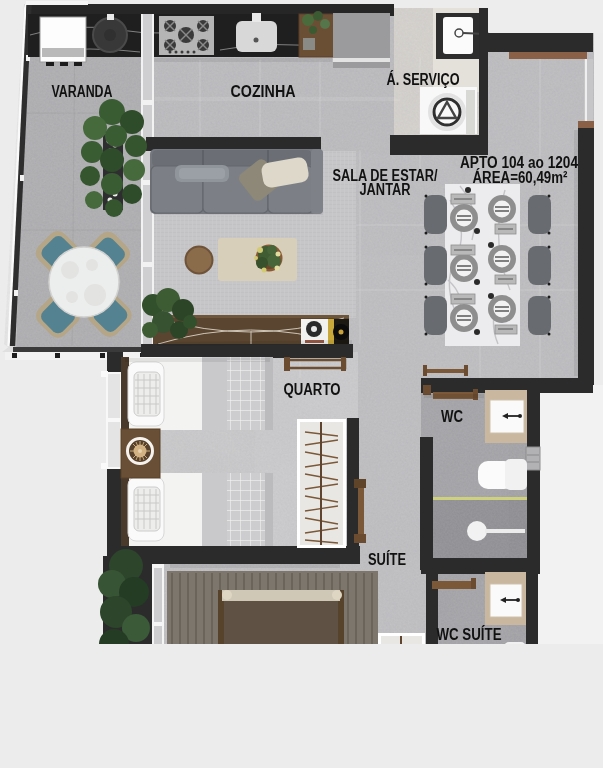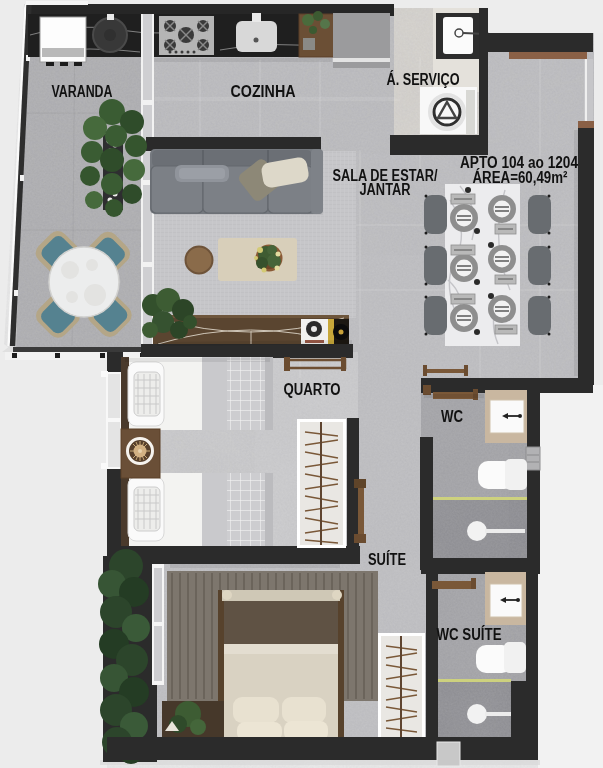--- a/index.html
+++ b/index.html
@@ -1,16 +1,16 @@
 <!DOCTYPE html>
 <html><head>
 <meta charset="utf-8">
 <style>
 html,body{margin:0;padding:0;background:#ececec;}
-#stage{position:relative;width:603px;height:768px;overflow:hidden;}
+#stage{position:relative;width:603px;height:644px;overflow:hidden;}
 text{font-family:"Liberation Sans",sans-serif;font-weight:bold;fill:#111;}
 </style>
 </head>
 <body>
 <div id="stage">
 <svg width="603" height="768" viewBox="0 0 603 768">
 <defs>
 <filter id="noiseL" x="0%" y="0%" width="100%" height="100%">
   <feTurbulence type="fractalNoise" baseFrequency="0.55" numOctaves="2" seed="7" result="n"></feTurbulence>
   <feColorMatrix in="n" type="matrix" values="0 0 0 0 1, 0 0 0 0 1, 0 0 0 0 1, 0.8 0 0 0 0"></feColorMatrix>

